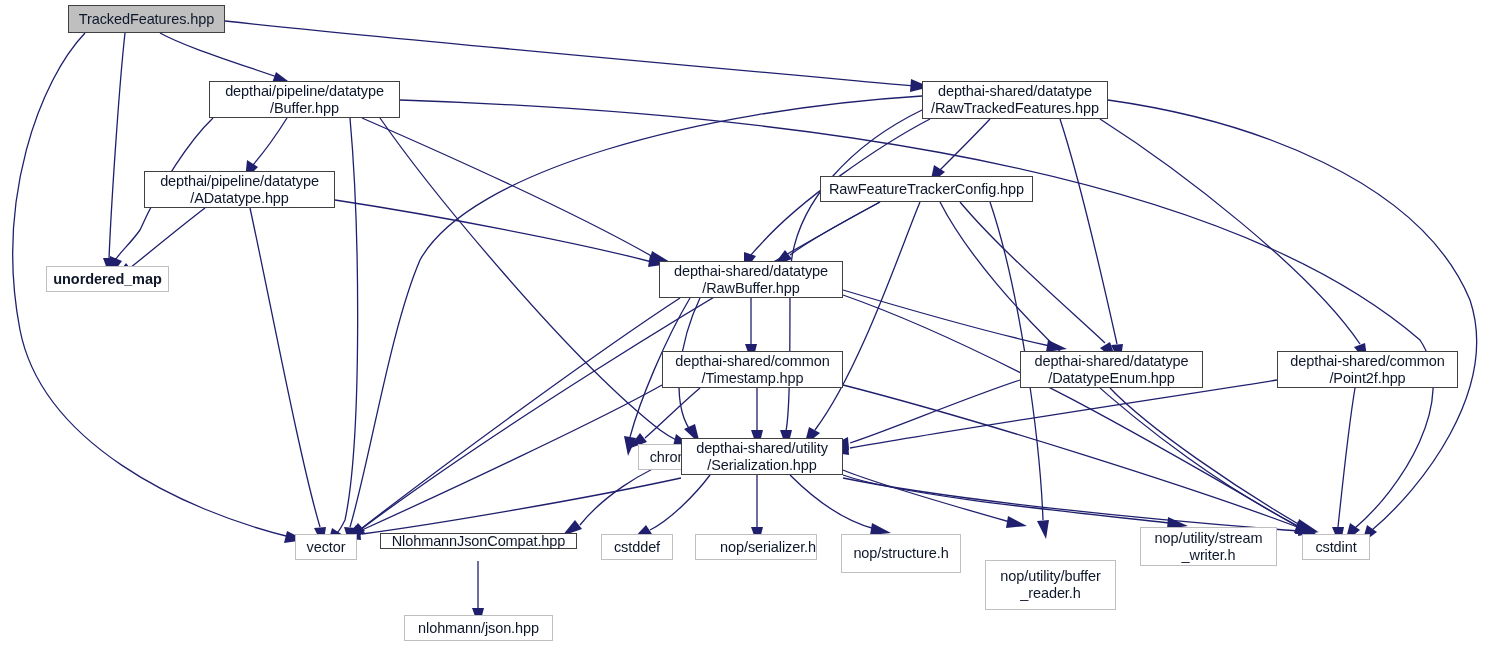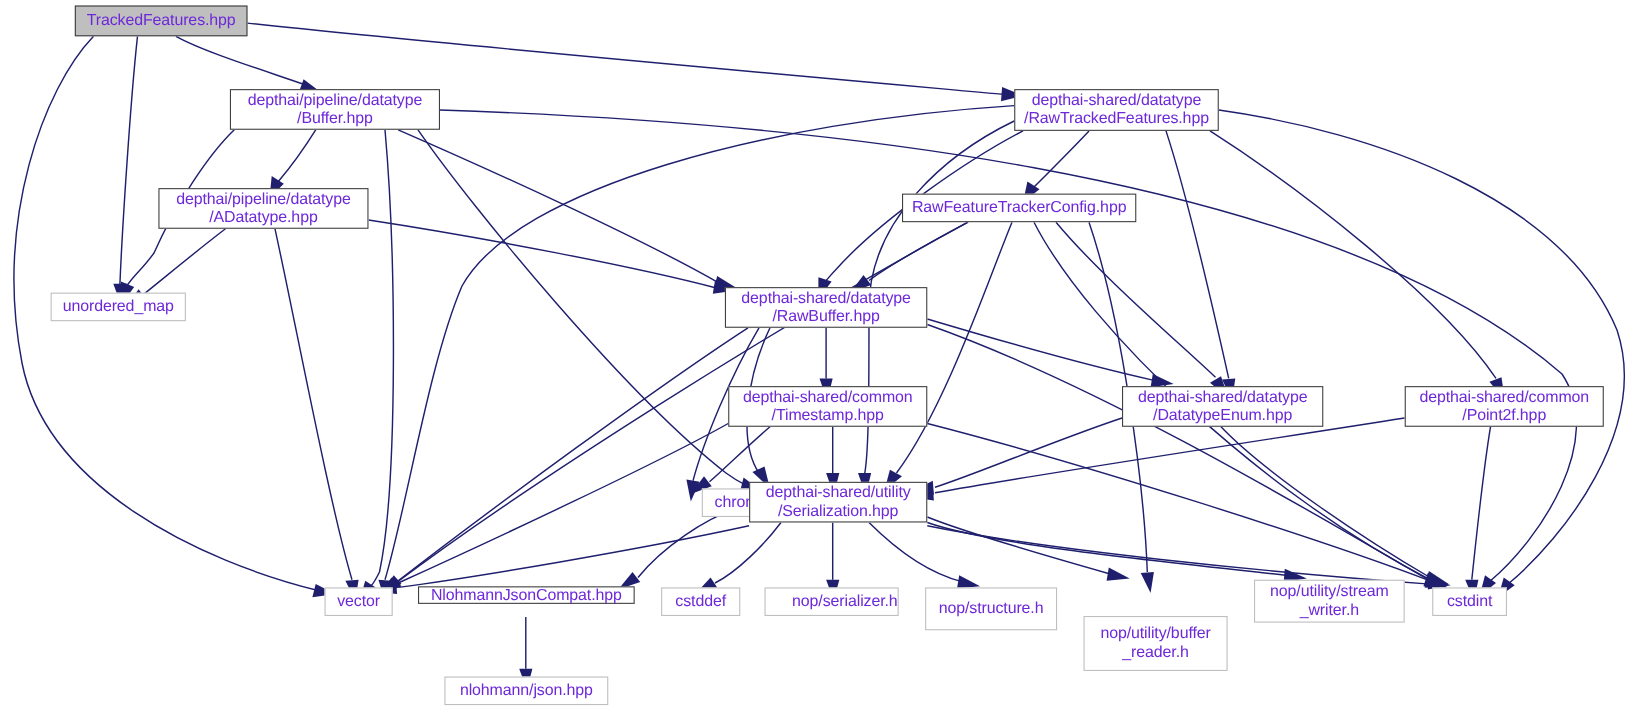--- a/index.html
+++ b/index.html
@@ -33,21 +33,21 @@
   }
   .node-box {
     position: absolute;
     box-sizing: border-box;
     display: flex;
     align-items: center;
     justify-content: center;
     text-align: center;
     background: #ffffff;
     border: 1px solid #bfbfbf;
-    color: #6d28d9;
+    color: #0f172a;
     font-size: 14.5px;
     line-height: 17px;
     white-space: pre;
     letter-spacing: -0.1px;
     z-index: 3;
   }
   .node-box.strong {
     border: 1.6px solid #404040;
   }
   .node-box.root {
@@ -256,21 +256,21 @@
         <path class="edge-path" d="M478,561 C478,580 478,596 478,608" stroke="#1f1f6e"></path>
         <path class="arrow-head" d="M472,608 L479,627 L484,608 Z" fill="#1f1f6e"></path>
       </g>
     </svg>
   <div id="nodes-layer">
       <div class="node-box root" style="left: 68px; top: 5px; width: 157px; height: 28px;"><span>TrackedFeatures.hpp</span></div>
       <div class="node-box strong" style="left: 209px; top: 81px; width: 191px; height: 37px;"><span>depthai/pipeline/datatype
 /Buffer.hpp</span></div>
       <div class="node-box strong" style="left: 144px; top: 171px; width: 191px; height: 37px;"><span>depthai/pipeline/datatype
 /ADatatype.hpp</span></div>
-      <div class="node-box" style="left: 46px; top: 266px; width: 123px; height: 26px;"><span>unordered_map</span></div>
+      <div class="node-box" style="left: 46px; top: 266px; width: 123px; height: 26px; font-weight: bold;"><span>unordered_map</span></div>
       <div class="node-box strong" style="left: 922px; top: 81px; width: 186px; height: 38px;"><span>depthai-shared/datatype
 /RawTrackedFeatures.hpp</span></div>
       <div class="node-box strong" style="left: 820px; top: 176px; width: 213px; height: 26px;"><span>RawFeatureTrackerConfig.hpp</span></div>
       <div class="node-box strong" style="left: 659px; top: 261px; width: 184px; height: 37px;"><span>depthai-shared/datatype
 /RawBuffer.hpp</span></div>
       <div class="node-box strong" style="left: 662px; top: 351px; width: 181px; height: 37px;"><span>depthai-shared/common
 /Timestamp.hpp</span></div>
       <div class="node-box strong" style="left: 1020px; top: 351px; width: 183px; height: 37px;"><span>depthai-shared/datatype
 /DatatypeEnum.hpp</span></div>
       <div class="node-box strong" style="left: 1277px; top: 351px; width: 181px; height: 37px;"><span>depthai-shared/common

